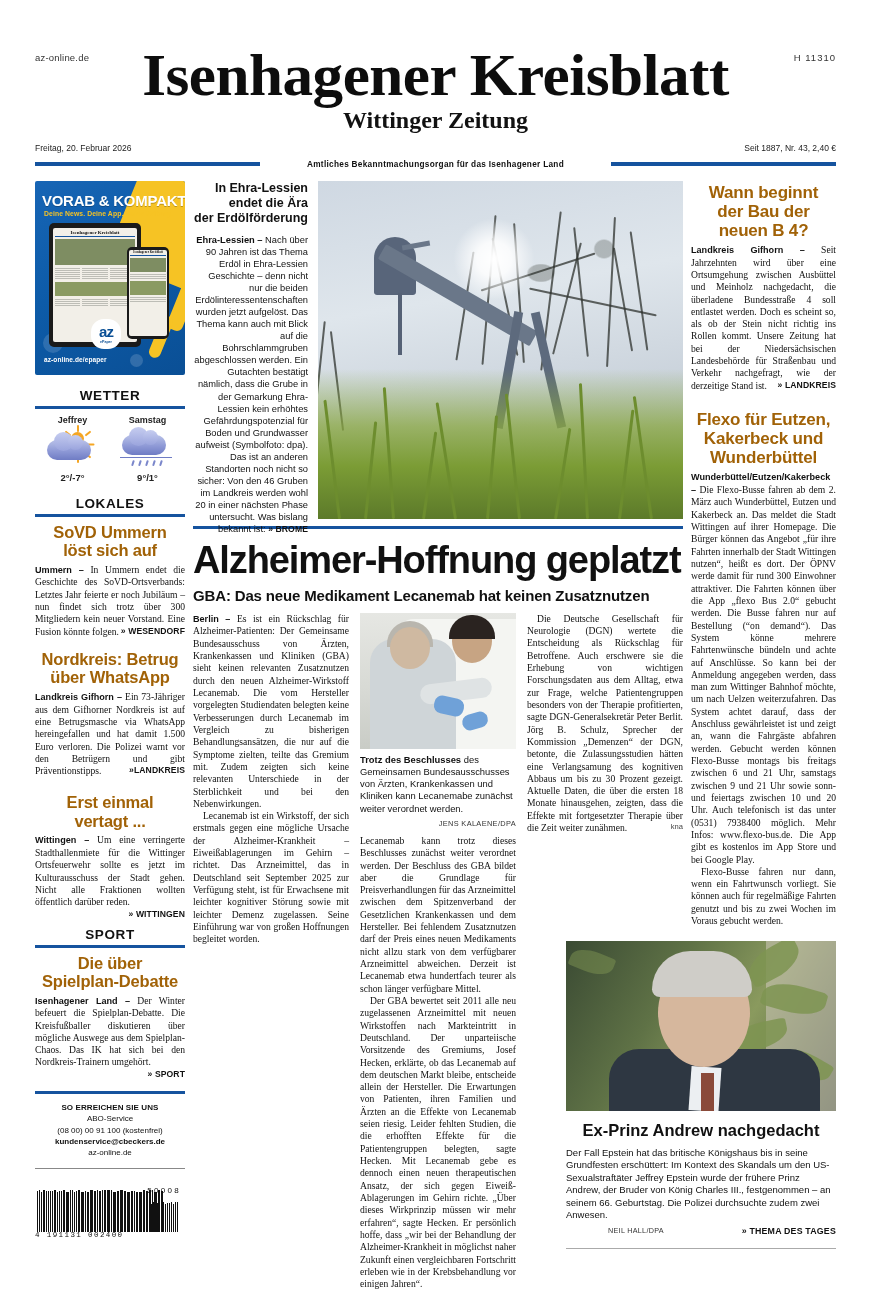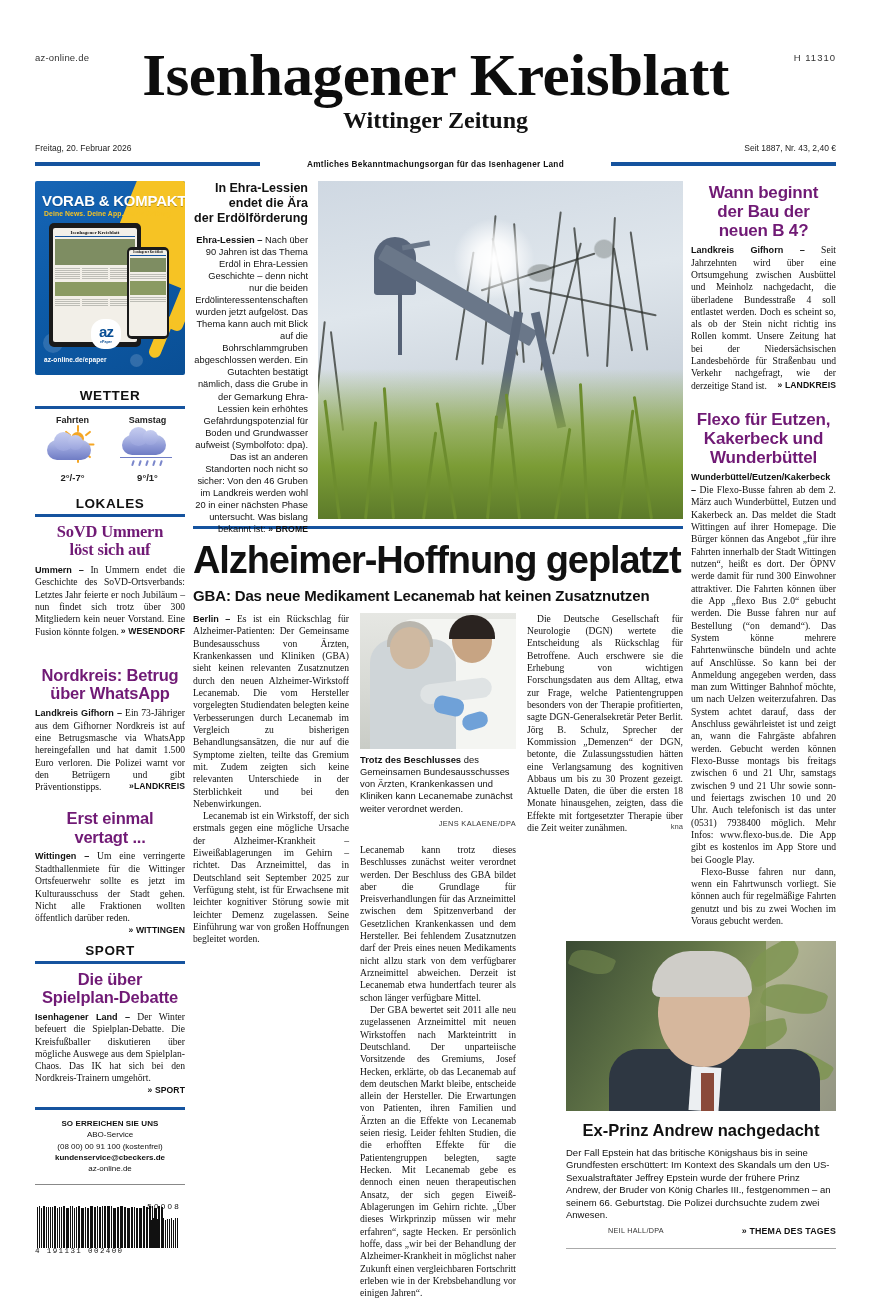--- a/index.html
+++ b/index.html
@@ -100,21 +100,21 @@
   .cloud { position:absolute; left:6px; top:13px; width:44px; height:20px; border-radius:10px;
            background:linear-gradient(180deg,#b9c2e8 0%,#8e99d6 55%,#6f7cc4 100%); }
   .cloud:before { content:""; position:absolute; left:7px; top:-8px; width:19px; height:19px; border-radius:50%;
            background:linear-gradient(180deg,#c6cdf0 0%,#9aa4dd 100%); }
   .cloud:after { content:""; position:absolute; left:21px; top:-5px; width:15px; height:15px; border-radius:50%;
            background:linear-gradient(180deg,#c6cdf0 0%,#9aa4dd 100%); }
   .rain-base { position:absolute; left:4px; top:30px; width:52px; height:1.5px; background:#6f7cc4;}
   .drop { position:absolute; width:1.5px; height:6px; background:#7b87cb; transform:rotate(18deg); border-radius:1px;}
 
   
-  .hl-lokal { text-align:center; font-weight:700; font-size:16.5px; line-height:1.12; color:#701a75; margin:2px 0 4px; letter-spacing:-.2px;}
+  .hl-lokal { text-align:center; font-weight:700; font-size:16.5px; line-height:1.12; color:#a16207; margin:2px 0 4px; letter-spacing:-.2px;}
   .body-s { font-size:9.6px; line-height:1.285; text-align:justify; font-family:"Liberation Serif", serif; color:#111; hyphens:auto;}
   .body-s b, .body-s strong { font-family:"Liberation Sans",sans-serif; font-weight:700; font-size:9.1px;}
   .ref { font-family:"Liberation Sans",sans-serif; font-weight:700; font-size:8.6px; letter-spacing:.1px; }
   .ref-r { float:right; }
 
   
   .teaser-hd { text-align:right; font-weight:700; font-size:12.5px; line-height:1.22; color:#111; margin-bottom:7px;}
   .teaser-bd { text-align:right; font-size:9.3px; line-height:1.30; color:#111;}
   .teaser-bd b { font-weight:700;}
 
@@ -297,21 +297,21 @@
           <div class="az-t">az</div>
           <div class="az-s">ePaper</div>
         </div>
         <div class="promo-t3">az-online.de/epaper</div>
       </div>
 
       <div class="sec-head">WETTER</div>
       <div class="sec-rule"></div>
       <div class="wx">
         <div class="wx-day">
-          <div class="wx-name">Fahrten</div>
+          <div class="wx-name">Jeffrey</div>
           <div class="wx-icon">
             <div class="sun"></div>
             <div class="ray" style="left:36px;top:-2px;"></div>
             <div class="ray" style="left:46px;top:3px;transform:rotate(50deg);"></div>
             <div class="ray" style="left:49px;top:14px;transform:rotate(90deg);"></div>
             <div class="ray" style="left:46px;top:25px;transform:rotate(130deg);"></div>
             <div class="ray" style="left:26px;top:3px;transform:rotate(-50deg);"></div>
             <div class="ray" style="left:36px;top:29px;"></div>
             <div class="cloud"></div>
           </div>
@@ -329,30 +329,30 @@
             <div class="drop" style="left:44px;top:33px;"></div>
           </div>
           <div class="wx-temp">9°/1°</div>
         </div>
       </div>
 
       <div class="sec-head">LOKALES</div>
       <div class="sec-rule"></div>
 
       <div>
-        <div class="hl-lokal" style="white-space:pre-line;font-family:Liberation Serif, serif;">SoVD Ummern
+        <div class="hl-lokal" style="white-space:pre-line;">SoVD Ummern
 löst sich auf</div>
         <div class="body-s">
           <b>Ummern –</b>
           <span>In Ummern endet die Geschichte des SoVD-Ortsverbands: Letztes Jahr feierte er noch Jubiläum – nun findet sich trotz über 300 Mitgliedern kein neuer Vorstand. Eine Fusion könnte folgen.</span>
           <span class="ref ref-r">» WESENDORF</span>
         </div>
       </div>
 
-      <div style="margin-top:28px;">
+      <div style="margin-top:12px;">
         <div class="hl-lokal" style="white-space:pre-line;">Nordkreis: Betrug
 über WhatsApp</div>
         <div class="body-s">
           <b>Landkreis Gifhorn –</b>
           <span>Ein 73-Jähriger aus dem Gifhorner Nordkreis ist auf eine Betrugsmasche via WhatsApp hereingefallen und hat damit 1.500 Euro verloren. Die Polizei warnt vor den Betrügern und gibt Präventionstipps.</span>
           <span class="ref ref-r">»LANDKREIS</span>
         </div>
       </div>
 
       <div style="margin-top:16px;">
@@ -541,21 +541,21 @@
               <div class="sp-pat-arm"></div>
               <div class="sp-doc-head"></div>
               <div class="sp-doc-hair"></div>
               <div class="sp-glove"></div>
               <div class="sp-glove2"></div>
             </div>
             <div class="cap">
               <b>Trotz des Beschlusses</b><span> des Gemeinsamen Bundesausschusses von Ärzten, Krankenkassen und Kliniken kann Lecanemabe zunächst weiter verordnet werden.</span>
             </div>
             <div class="credit">JENS KALAENE/DPA</div>
-            <div class="body-s" style="margin-top:16px;">
+            <div class="body-s" style="margin-top:7px;">
               <span>Lecanemab kann trotz dieses Beschlusses zunächst weiter verordnet werden. Der Beschluss des GBA bildet aber die Grundlage für Preisverhandlungen für das Arzneimittel zwischen dem Spitzenverband der Gesetzlichen Krankenkassen und dem Hersteller. Bei fehlendem Zusatznutzen darf der Preis eines neuen Medikaments nicht allzu stark von dem verfügbarer Arzneimittel abweichen. Derzeit ist Lecanemab etwa hundertfach teurer als schon länger verfügbare Mittel.</span>
             </div>
             <div class="body-s" style="text-indent:10px;">
               <span>Der GBA bewertet seit 2011 alle neu zugelassenen Arzneimittel mit neuen Wirkstoffen nach Markteintritt in Deutschland. Der unparteiische Vorsitzende des Gremiums, Josef Hecken, erklärte, ob das Lecanemab auf dem deutschen Markt bleibe, entscheide allein der Hersteller. Die Erwartungen von Patienten, ihren Familien und Ärzten an die Effekte von Lecanemab seien riesig. Leider fehlten Studien, die die erhofften Effekte für die Patientengruppen belegten, sagte Hecken. Mit Lecanemab gebe es dennoch einen neuen therapeutischen Ansatz, der sich gegen Eiweiß-Ablagerungen im Gehirn richte. „Über dieses Wirkprinzip müssen wir mehr erfahren“, sagte Hecken. Er persönlich hoffe, dass „wir bei der Behandlung der Alzheimer-Krankheit in möglichst naher Zukunft einen vergleichbaren Fortschritt erleben wie in der Krebsbehandlung vor einigen Jahren“.</span>
             </div>
           </div>
 
           <div>
             <div class="body-s" style="text-indent:10px;">
               <span>Die Deutsche Gesellschaft für Neurologie (DGN) wertete die Entscheidung als Rückschlag für Betroffene. Auch erschwere sie die Erhebung von wichtigen Forschungsdaten aus dem Alltag, etwa zur Frage, welche Patientengruppen besonders von der Therapie profitierten, sagte DGN-Generalsekretär Peter Berlit. Jörg B. Schulz, Sprecher der Kommission „Demenzen“ der DGN, betonte, die Zulassungsstudien hätten eine Verlangsamung des kognitiven Abbaus um bis zu 30 Prozent gezeigt. Aktuelle Daten, die über die ersten 18 Monate hinausgehen, zeigten, dass die Effekte mit fortgesetzter Therapie über die Zeit weiter zunähmen.</span>

